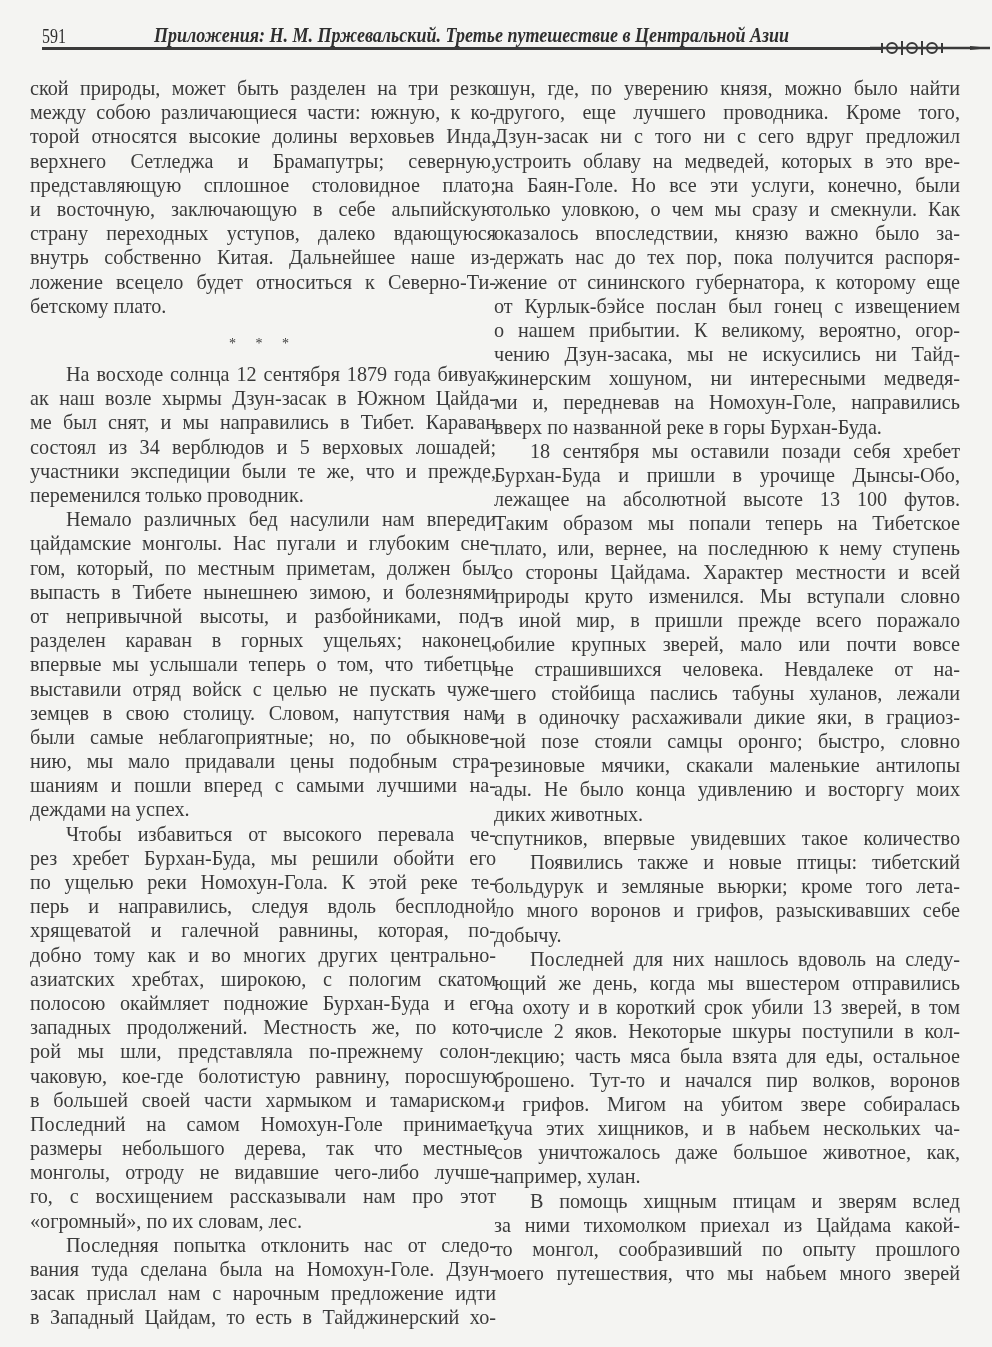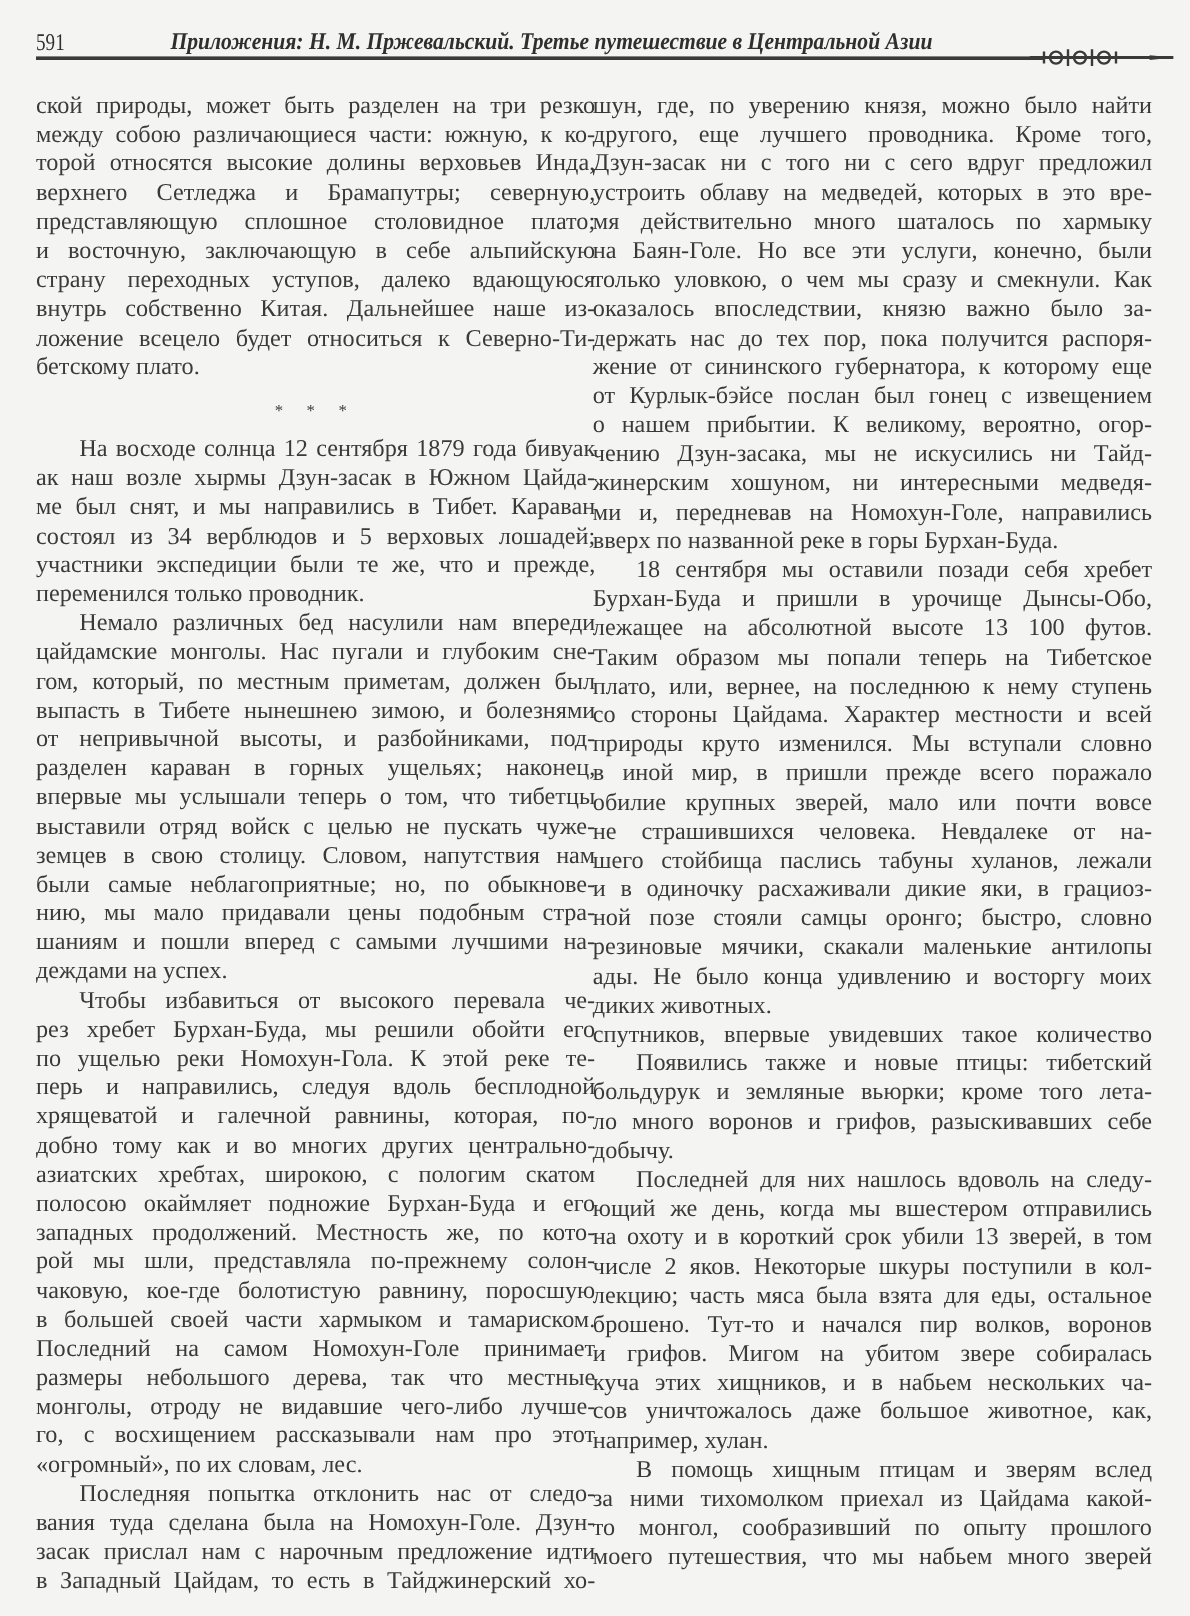--- a/index.html
+++ b/index.html
@@ -4,21 +4,21 @@
 <style>
   html, body { margin: 0; padding: 0; }
   body {
     width: 992px; height: 1347px; overflow: hidden;
     background: #f4f4f2;
     font-family: "Liberation Serif", "DejaVu Serif", serif;
     color: #3a3a3a;
     position: relative;
   }
   .header {
-    position: absolute; left: 0; top: 0; width: 792px; height: 60px;
+    position: absolute; left: 12px; top: 0; width: 792px; height: 60px;
   }
   .page-number {
     position: absolute; left: 30px; top: 25px;
     font-size: 20px; color: #2f2f2f;
     font-family: "Liberation Serif", serif;
     transform: scaleX(0.8); transform-origin: left;
   }
   .running-title {
     position: absolute; left: 142px; top: 24px;
     font-size: 20px; font-style: italic; font-weight: bold;
@@ -125,21 +125,20 @@
   <span class="line">вания туда сделана была на Номохун-Голе. Дзун-</span>
   <span class="line">засак прислал нам с нарочным предложение идти</span>
   <span class="line">в Западный Цайдам, то есть в Тайджинерский хо-</span>
 </div>
 
 <div class="column col-right">
   <span class="line">шун, где, по уверению князя, можно было найти</span>
   <span class="line">другого, еще лучшего проводника. Кроме того,</span>
   <span class="line">Дзун-засак ни с того ни с сего вдруг предложил</span>
   <span class="line">устроить облаву на медведей, которых в это вре-</span>
-  <span class="line">мя действительно много шаталось по хармыку</span>
   <span class="line">на Баян-Голе. Но все эти услуги, конечно, были</span>
   <span class="line">только уловкою, о чем мы сразу и смекнули. Как</span>
   <span class="line">оказалось впоследствии, князю важно было за-</span>
   <span class="line">держать нас до тех пор, пока получится распоря-</span>
   <span class="line">жение от сининского губернатора, к которому еще</span>
   <span class="line">от Курлык-бэйсе послан был гонец с извещением</span>
   <span class="line">о нашем прибытии. К великому, вероятно, огор-</span>
   <span class="line">чению Дзун-засака, мы не искусились ни Тайд-</span>
   <span class="line">жинерским хошуном, ни интересными медведя-</span>
   <span class="line">ми и, передневав на Номохун-Голе, направились</span>

